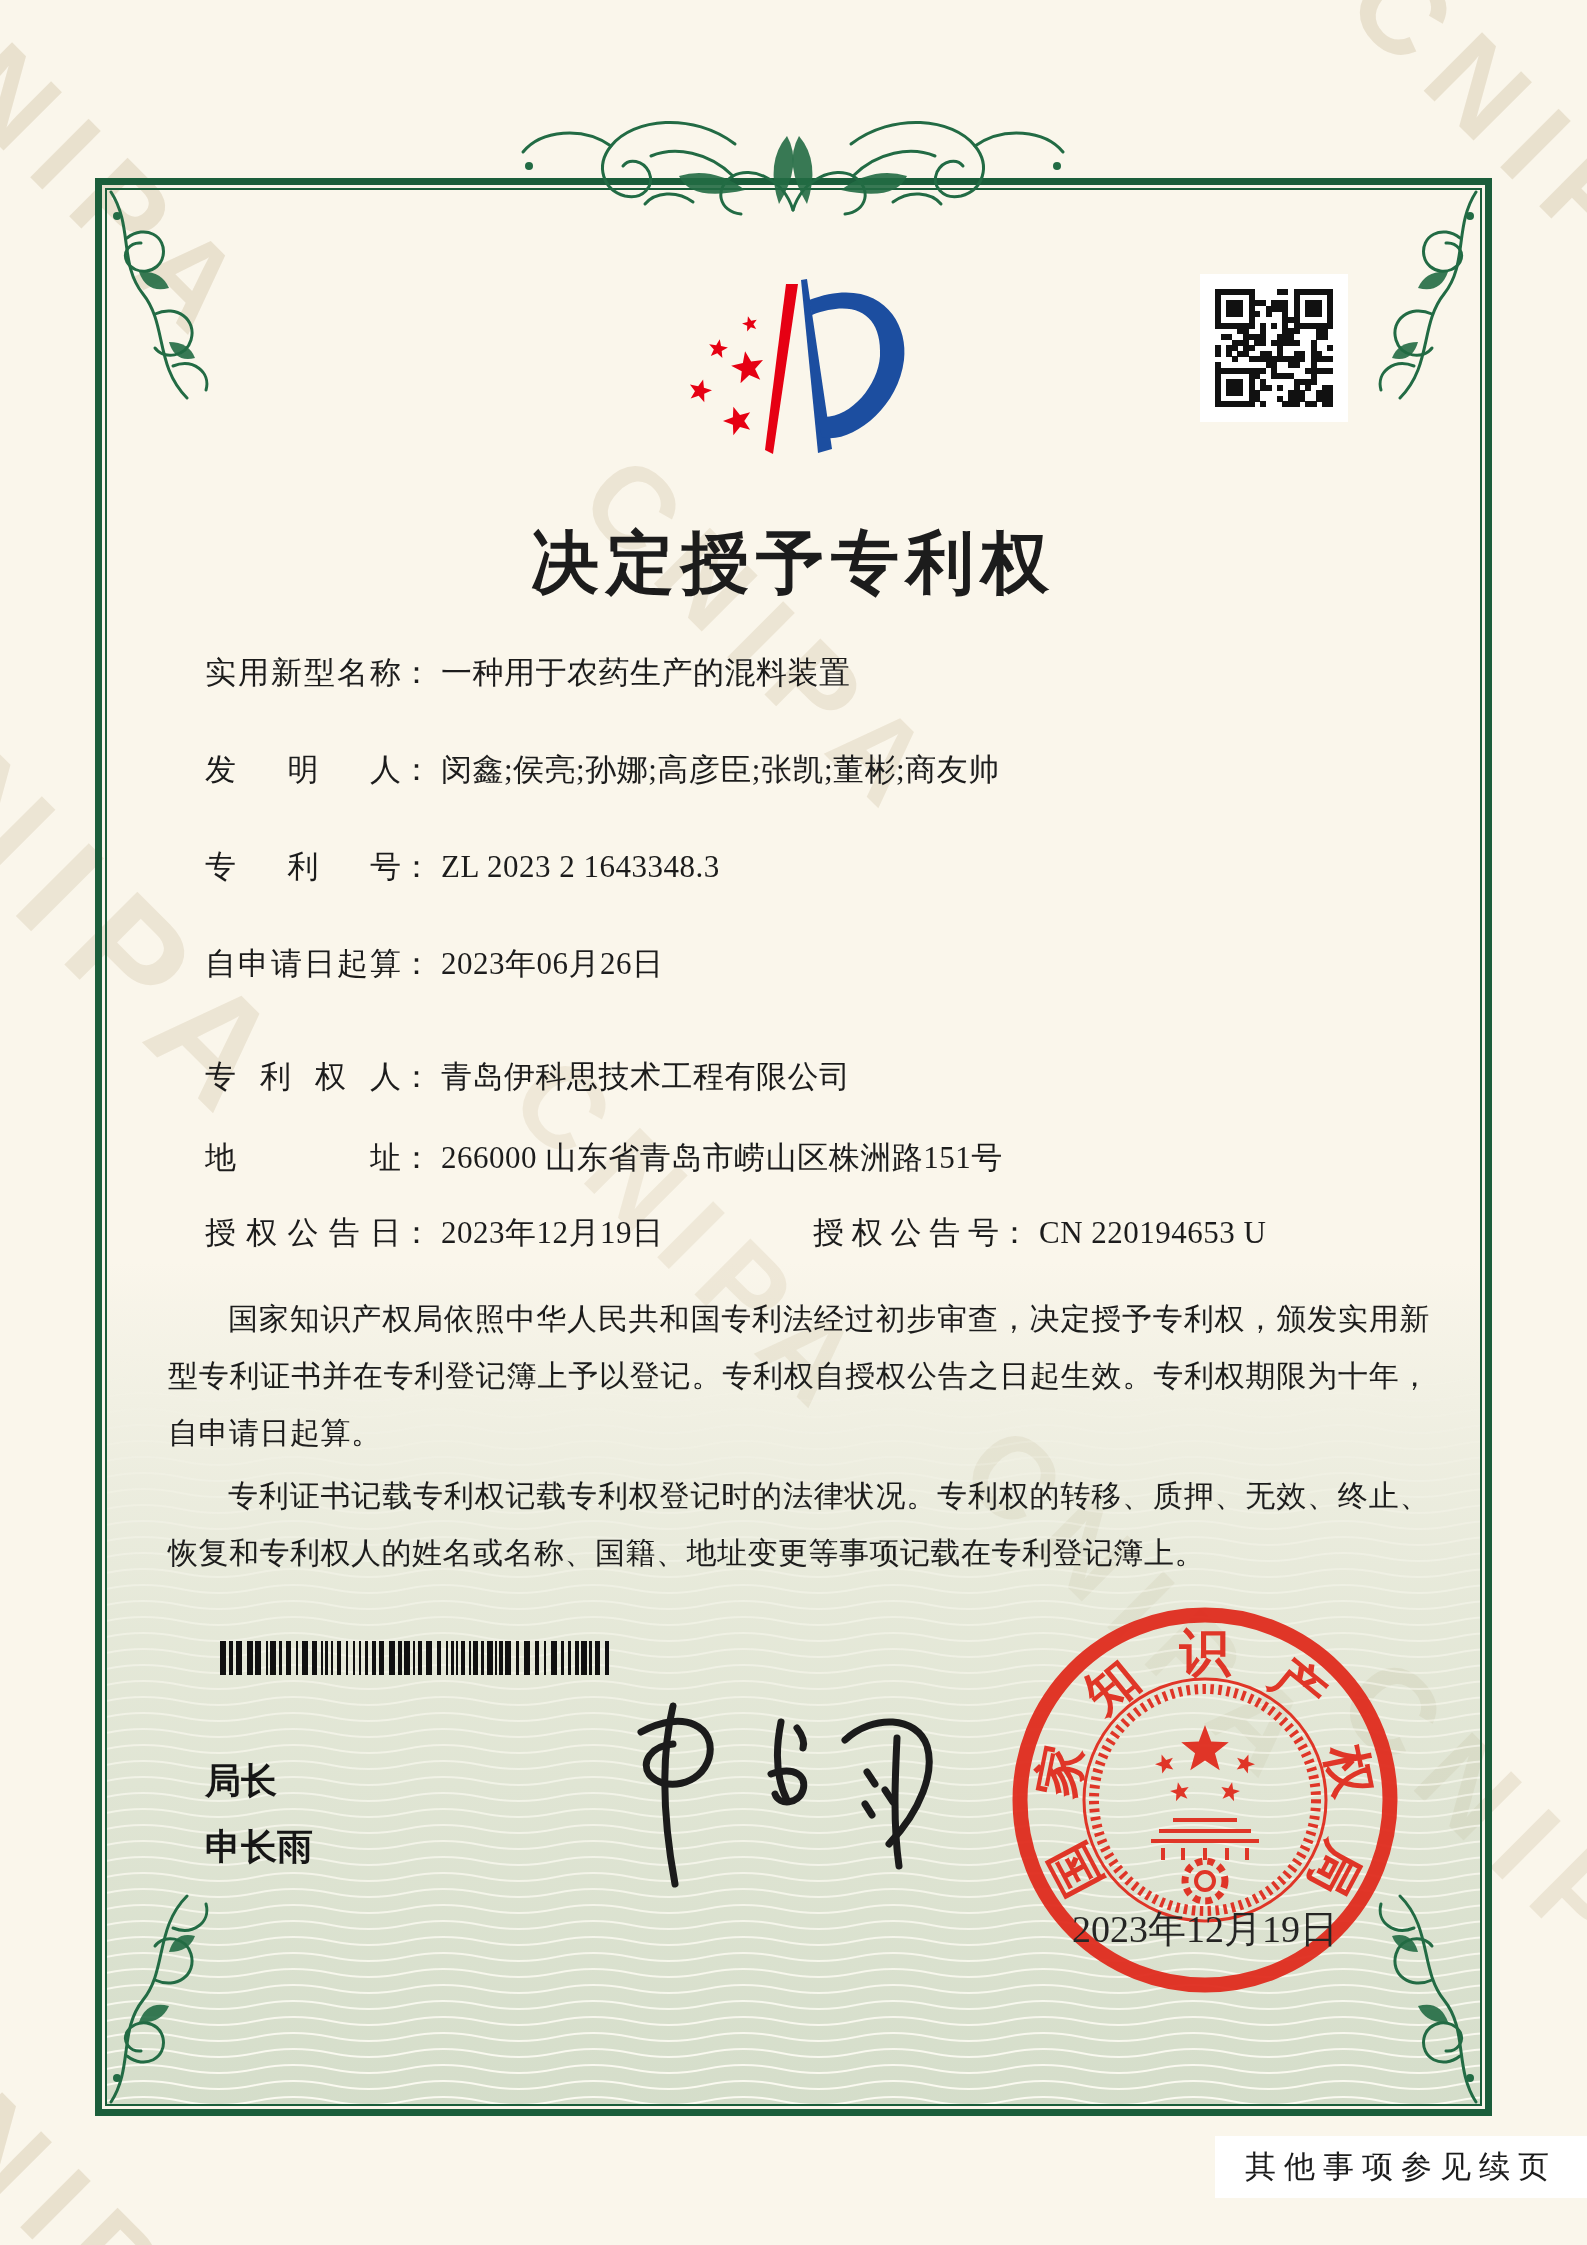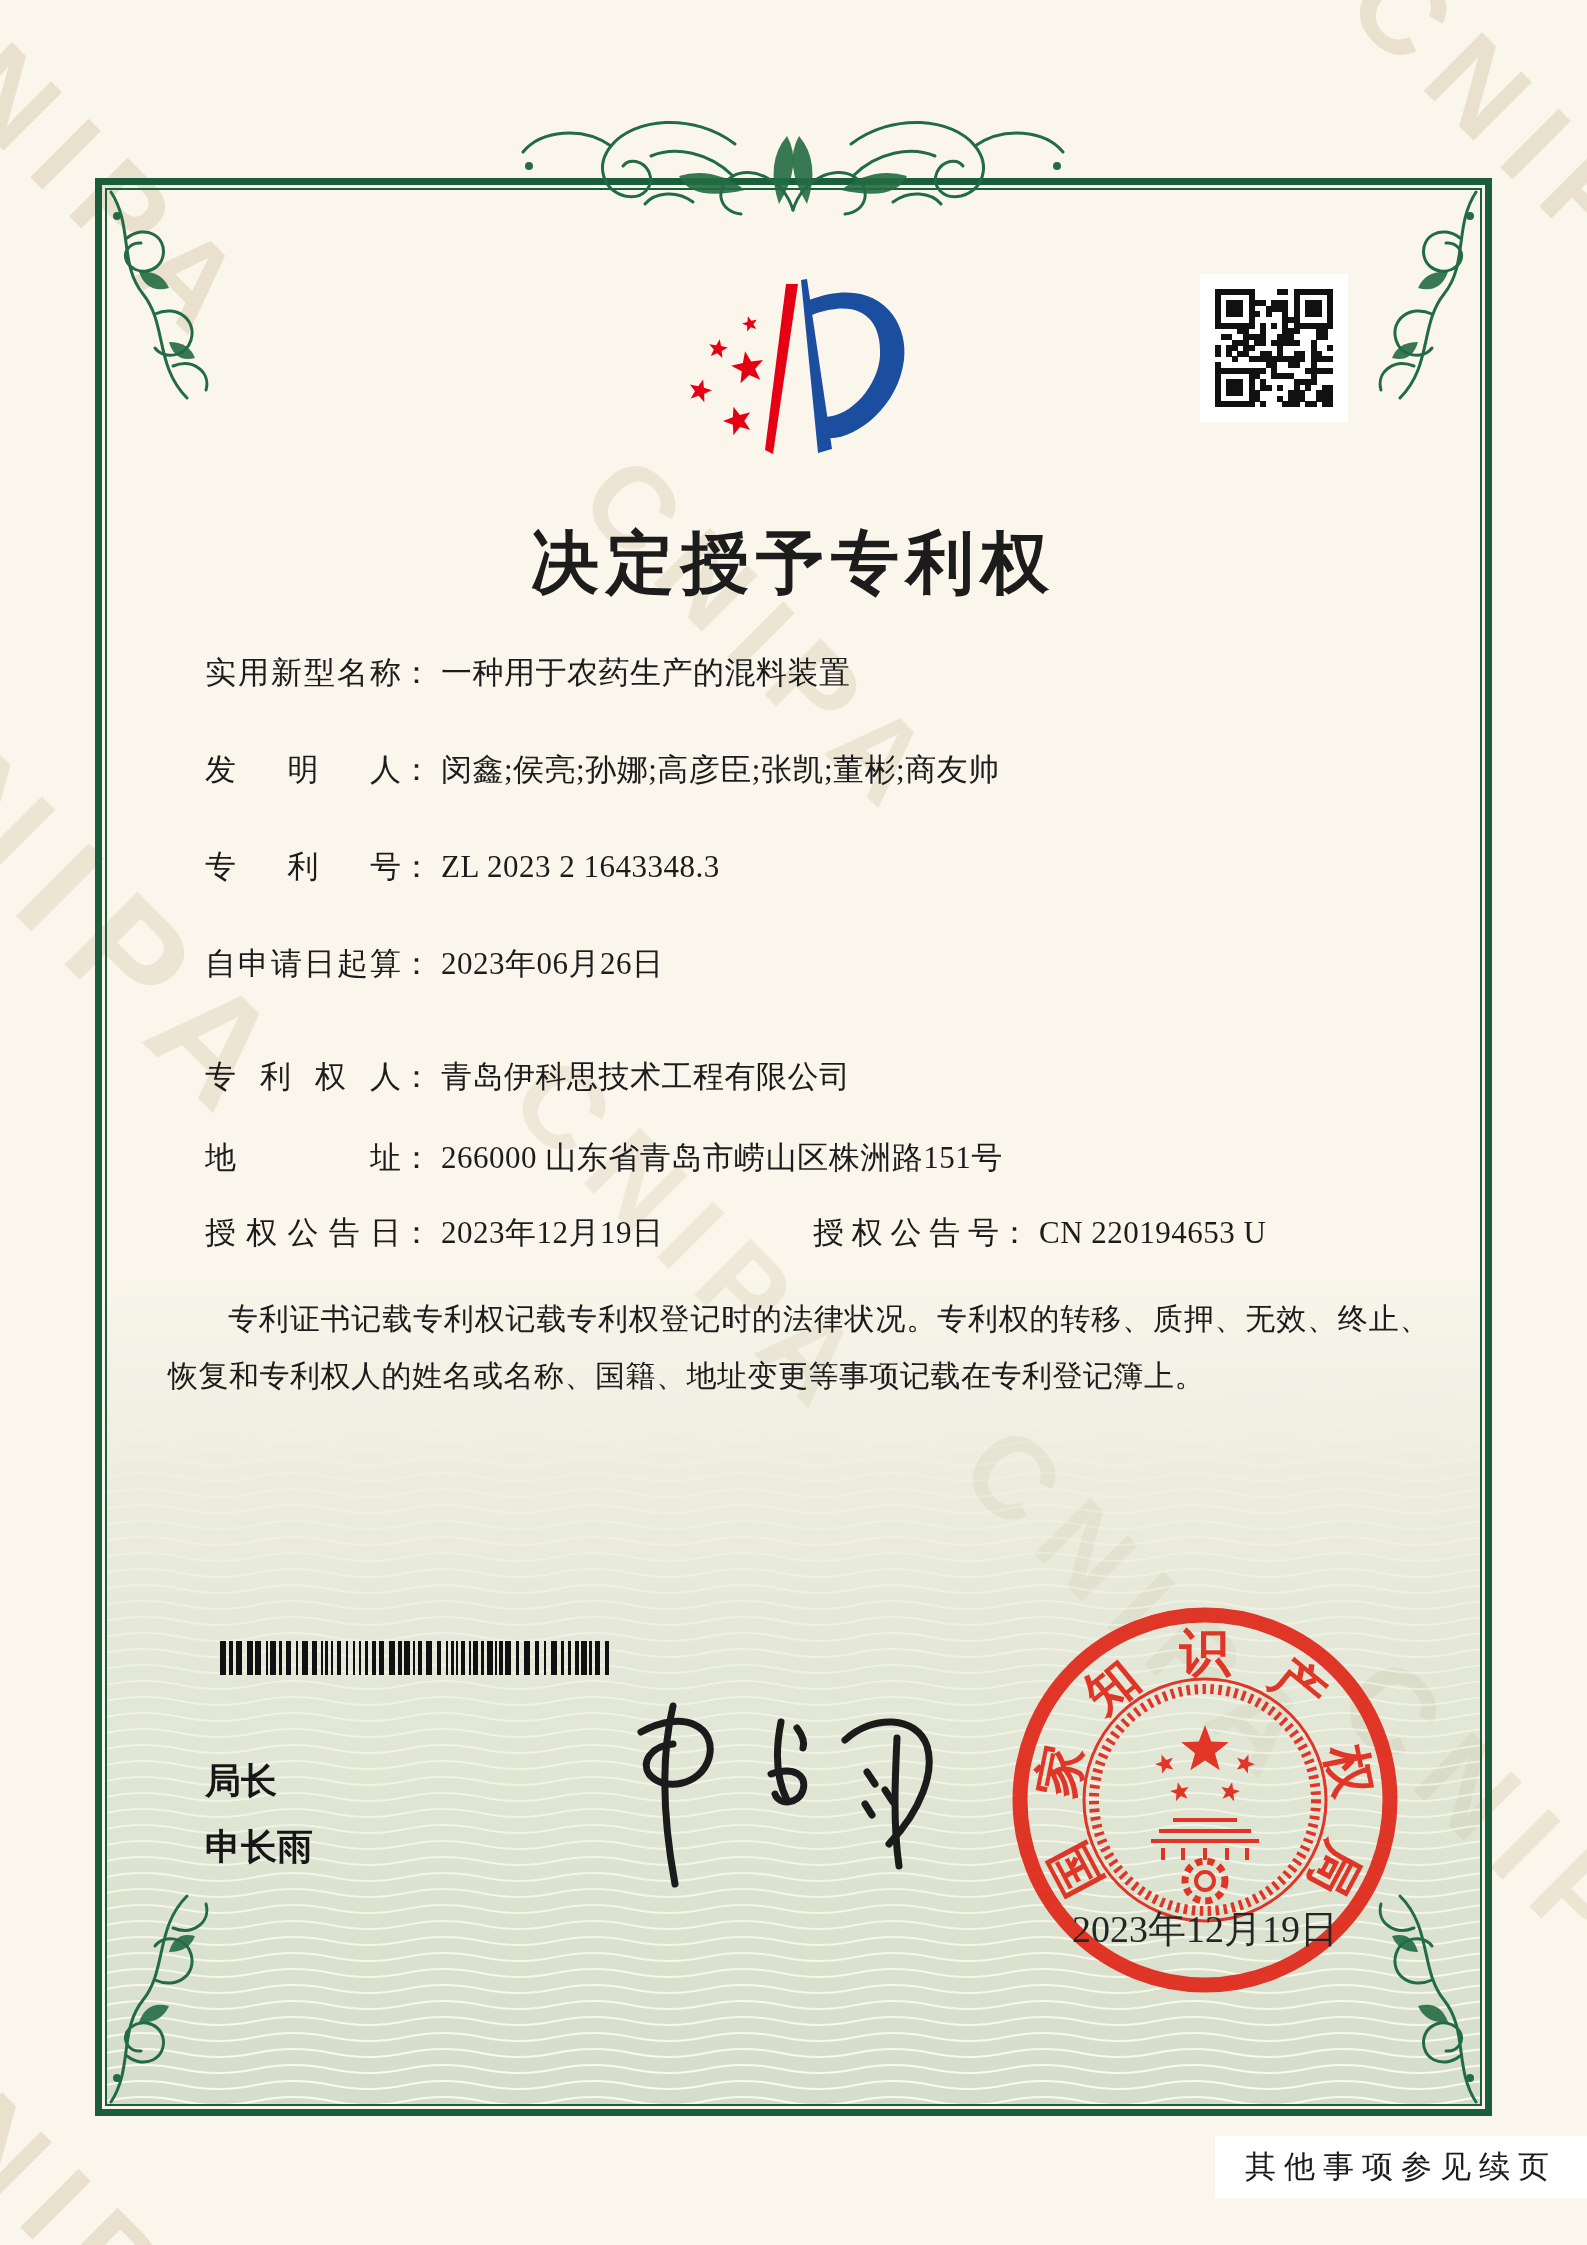--- a/index.html
+++ b/index.html
@@ -430,20 +430,21 @@
       </div>
       <div class="frow" style="top:560px">
         <span class="flabel">授权公告日</span><span class="fcolon">：</span><span class="fvalue">2023年12月19日</span>
         <span class="pair2">
           <span class="flabel">授权公告号</span><span class="fcolon">：</span><span class="fvalue">CN 220194653 U</span>
         </span>
       </div>
     </div>
 
     <div class="paras">
+      <p>国家知识产权局依照中华人民共和国专利法经过初步审查，决定授予专利权，颁发实用新型专利证书并在专利登记簿上予以登记。专利权自授权公告之日起生效。专利权期限为十年，自申请日起算。</p>
       <p>专利证书记载专利权记载专利权登记时的法律状况。专利权的转移、质押、无效、终止、恢复和专利权人的姓名或名称、国籍、地址变更等事项记载在专利登记簿上。</p>
     </div>
 
     <div id="barcode">
         <i style="left: 0px; width: 6px;"></i>
         <i style="left: 9px; width: 4px;"></i>
         <i style="left: 16px; width: 6px;"></i>
         <i style="left: 27px; width: 6px;"></i>
         <i style="left: 35px; width: 6px;"></i>
         <i style="left: 46px; width: 2px;"></i>

